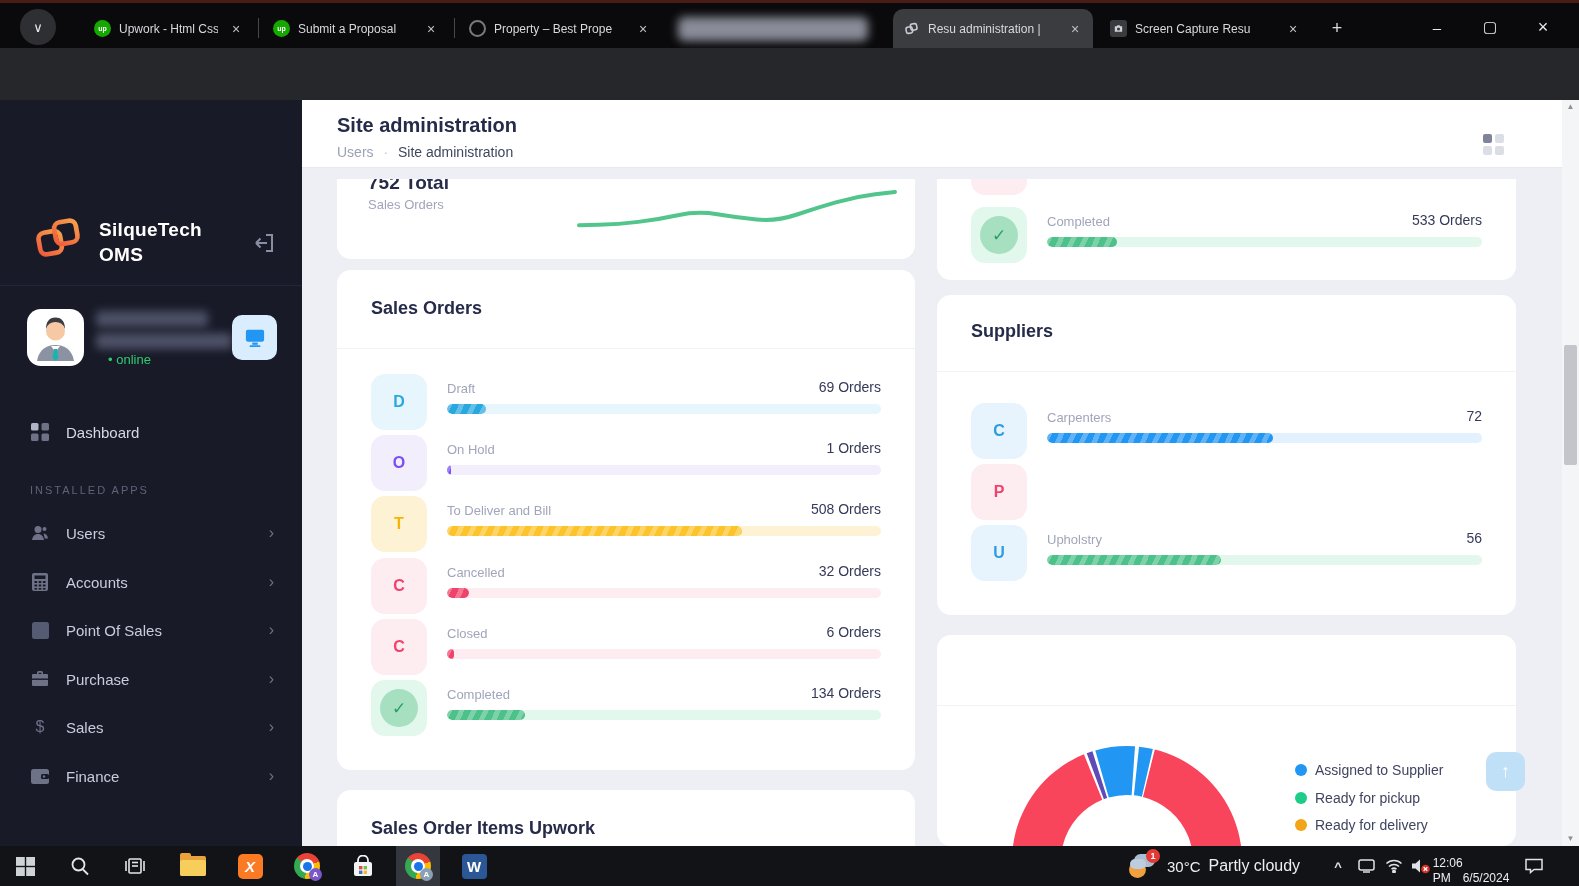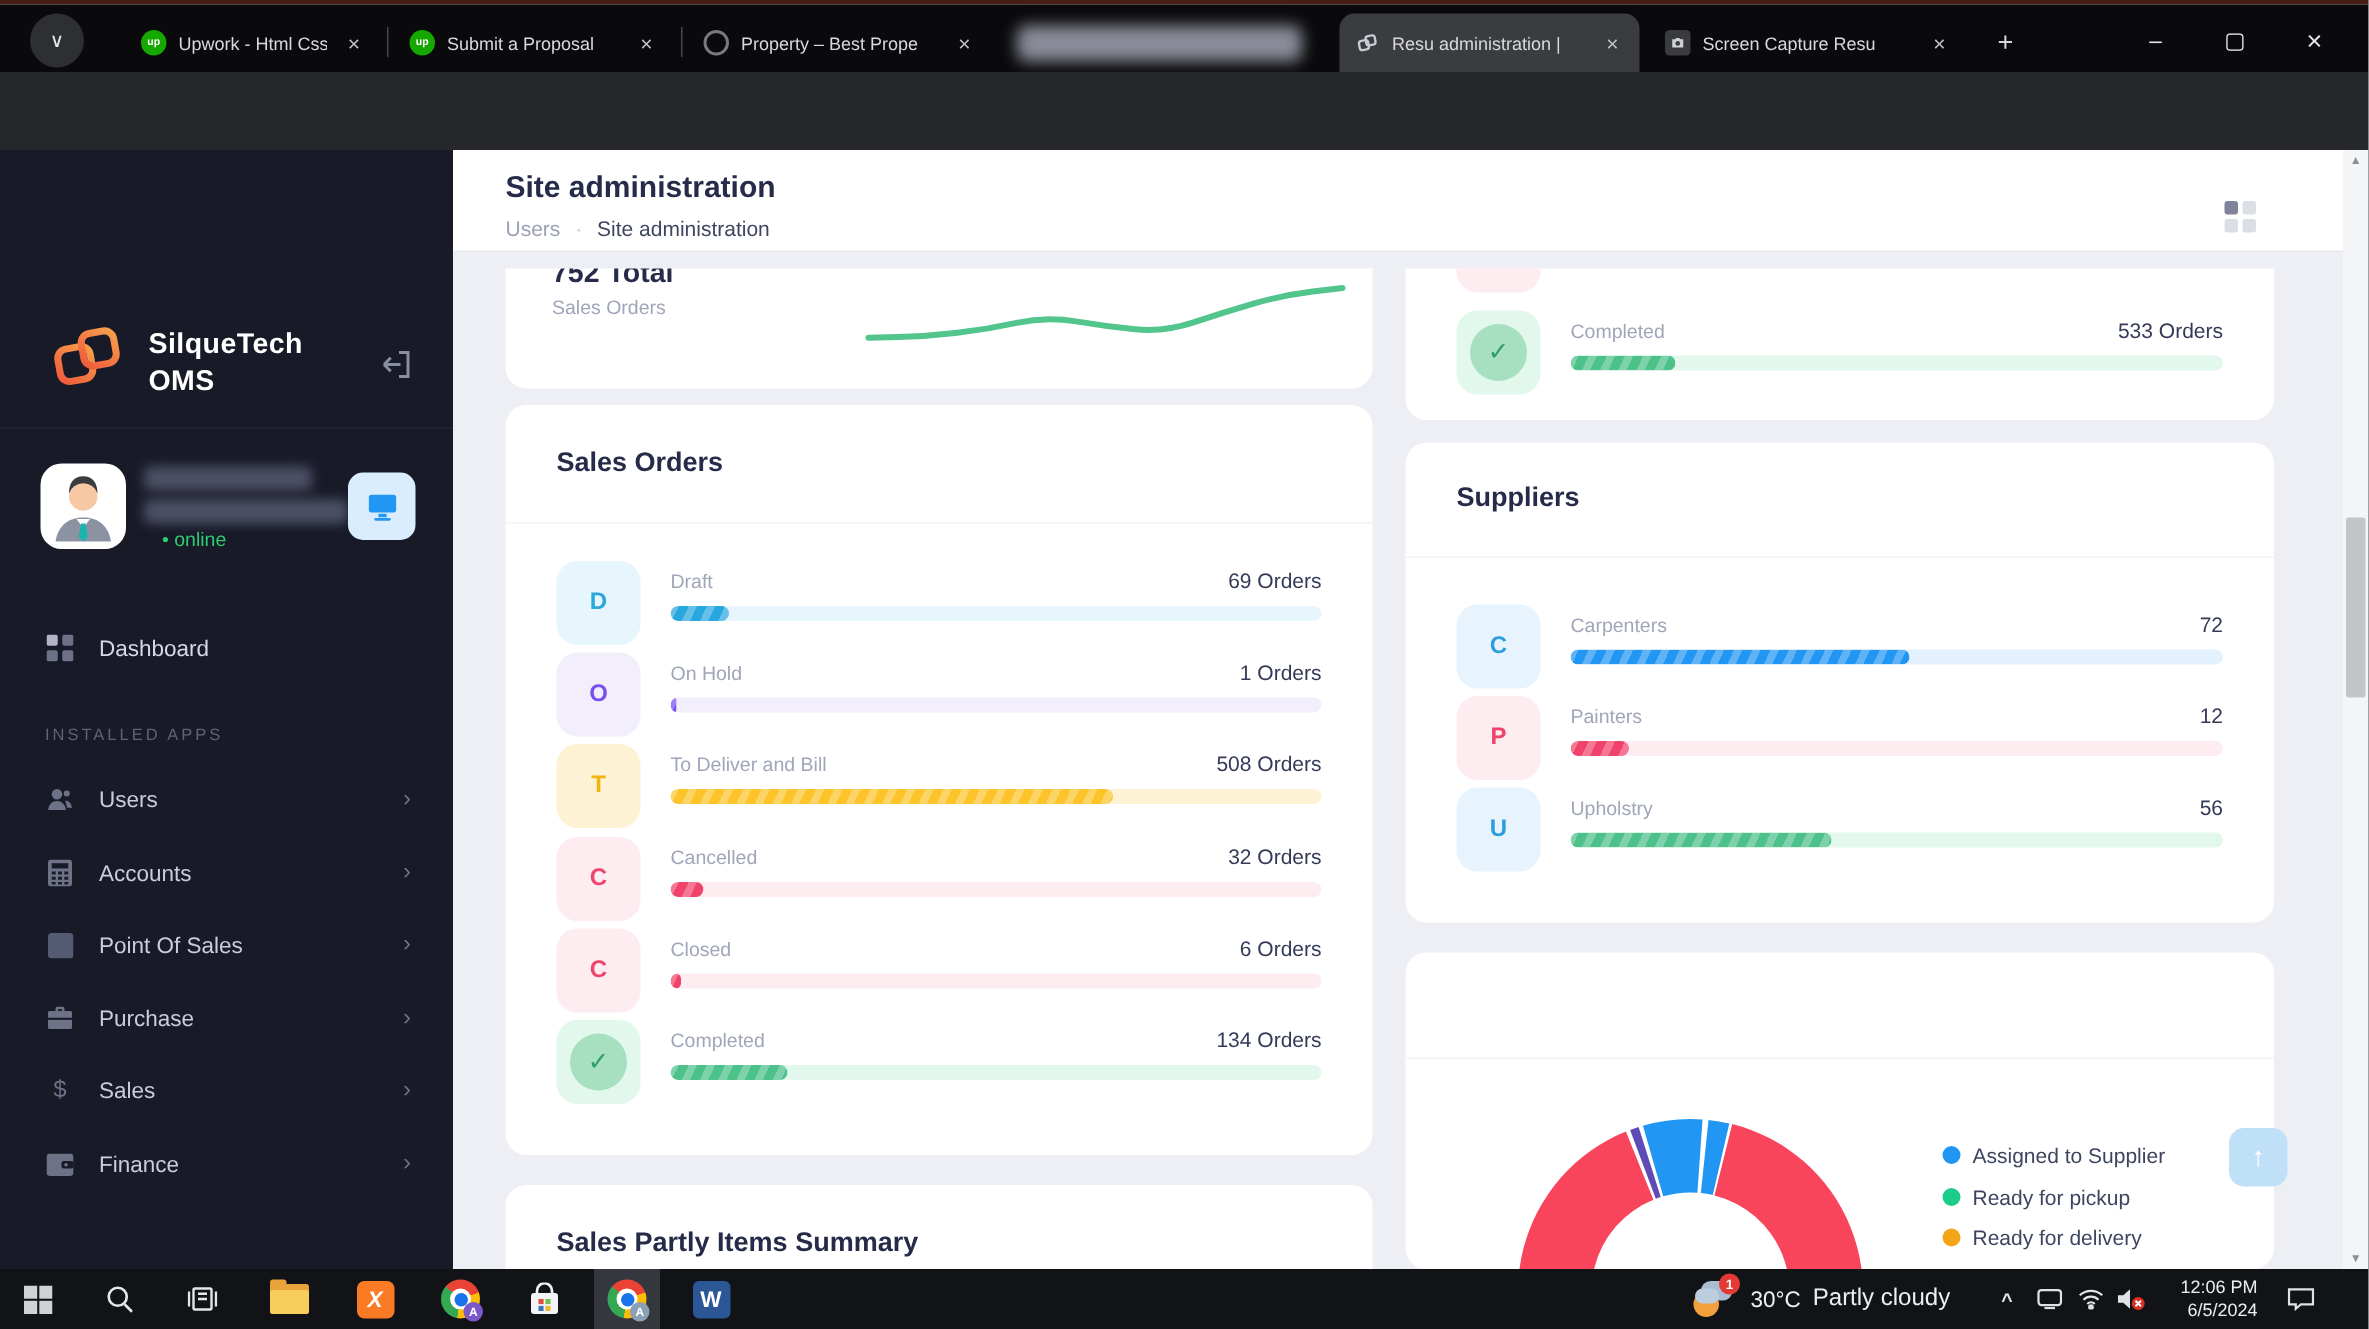--- a/index.html
+++ b/index.html
@@ -85,21 +85,21 @@
 .foldericon .ffront{position:absolute;left:0;top:4px;width:26px;height:16px;border-radius:2px;background:#f7ce5b}
 .weatherwrap{position:absolute;left:1128px;top:0;height:40px;display:flex;align-items:center;cursor:pointer}
 .wicon{position:relative;width:30px;height:28px;margin-right:9px}
 .wmoon{position:absolute;left:1px;bottom:2px;width:17px;height:17px;border-radius:50%;background:#f2a03d}
 .wcloud{position:absolute;left:6px;top:2px;width:21px;height:13px;border-radius:8px;background:#a9bed2}
 .wcloud2{position:absolute;left:2px;top:7px;width:16px;height:10px;border-radius:7px;background:#bccddd}
 .wbadge{position:absolute;right:-2px;top:-3px;width:14px;height:14px;border-radius:50%;background:#e53935;color:#fff;font-size:9px;font-weight:bold;display:flex;align-items:center;justify-content:center}
 .wtemp{font-size:15px;font-weight:normal;margin-right:8px}
 .wdesc{font-size:16px}
 .trayitem{position:absolute;top:0;height:40px;display:flex;align-items:center;justify-content:center;color:#dfe3e6;cursor:pointer}
-.clock{position:absolute;left:1437px;top:0;width:68px;height:40px;display:flex;flex-direction:column;align-items:flex-end;justify-content:center;font-size:12px;line-height:15px;cursor:pointer}
+.clock{position:absolute;left:1437px;top:0;width:68px;height:40px;display:flex;align-items:flex-end;justify-content:center;font-size:12px;line-height:15px;cursor:pointer}
 svg{display:block}
 </style>
 </head>
 <body>
 
 <div id="screen">
 
   <div id="topedge"></div>
   <div id="tabbar">
     <div class="tabsearch">
@@ -422,21 +422,21 @@
           <span class="plabel">Completed</span>
           <span class="pvalue">134 Orders</span>
           <div class="ptrack" style="background-color: rgb(226, 248, 236);">
               <div class="pfill" style="width: 18%; background-color: rgb(76, 193, 138);"></div>
             </div>
         </div>
       </div>
     </div>
 
     <div class="card" style="left:35px;top:690px;width:578px;height:96px">
-      <div class="ctitle" style="top:28px">Sales Partly Items Summary</div>
+      <div class="ctitle" style="top:28px">Sales Order Items Upwork</div>
     </div>
 
     <div class="card" style="left:635px;top:79px;width:579px;height:101px;border-radius:0 0 14px 14px">
       <div style="position:absolute;left:34px;top:-40px;width:56px;height:56px;border-radius:14px;background:#fdecf0"></div>
       <div class="prow" style="top:28px">
         <span class="badge" style="background-color: rgb(226, 248, 236);">
             <span class="circ" style="color: rgb(46, 158, 102);">✓</span>
           </span>
         <div class="pcontent">
           <span class="plabel">Completed</span>
@@ -457,27 +457,20 @@
         <div class="pcontent">
           <span class="plabel">Carpenters</span>
           <span class="pvalue">72</span>
           <div class="ptrack" style="background-color: rgb(226, 241, 253);">
               <div class="pfill" style="width: 52%; background-color: rgb(33, 150, 243);"></div>
             </div>
         </div>
       </div>
       <div class="prow" style="top:169px">
         <span class="badge" style="background-color: rgb(253, 236, 240); color: rgb(240, 67, 107);">P</span>
-        <div class="pcontent">
-          <span class="plabel">Painters</span>
-          <span class="pvalue">12</span>
-          <div class="ptrack" style="background-color: rgb(253, 236, 240);">
-              <div class="pfill" style="width: 9%; background-color: rgb(240, 67, 107);"></div>
-            </div>
-        </div>
       </div>
       <div class="prow" style="top:230px">
         <span class="badge" style="background-color: rgb(231, 244, 253); color: rgb(45, 156, 224);">U</span>
         <div class="pcontent">
           <span class="plabel">Upholstry</span>
           <span class="pvalue">56</span>
           <div class="ptrack" style="background-color: rgb(226, 248, 236);">
               <div class="pfill" style="width: 40%; background-color: rgb(76, 193, 138);"></div>
             </div>
         </div>

